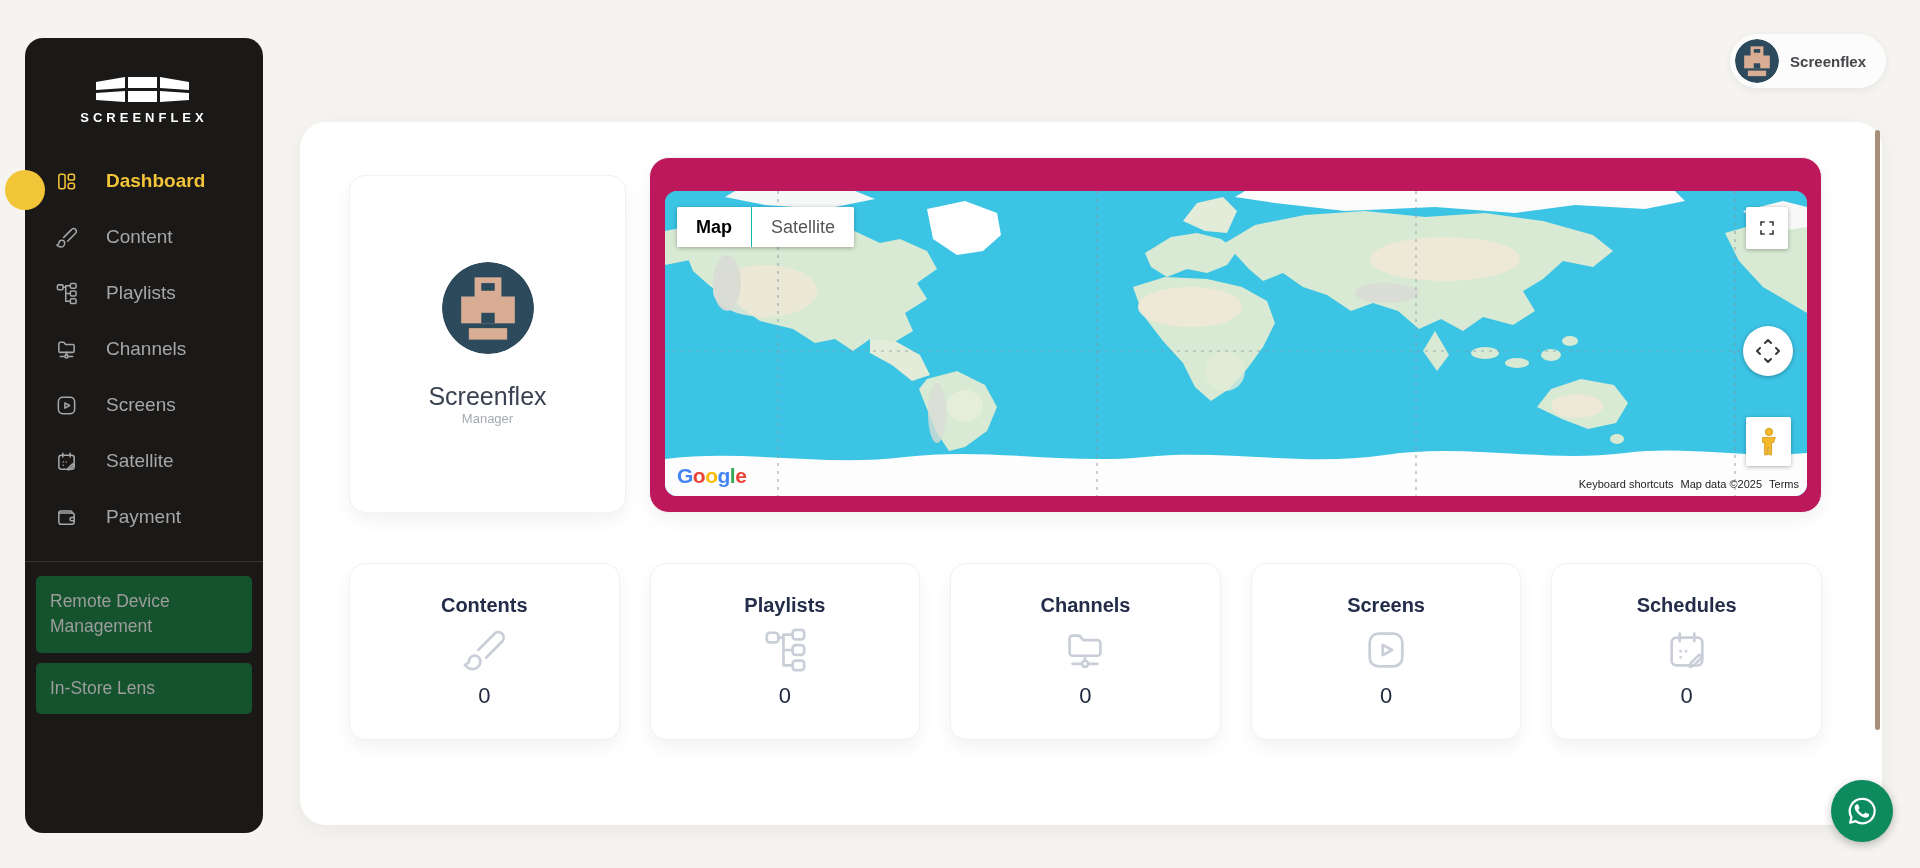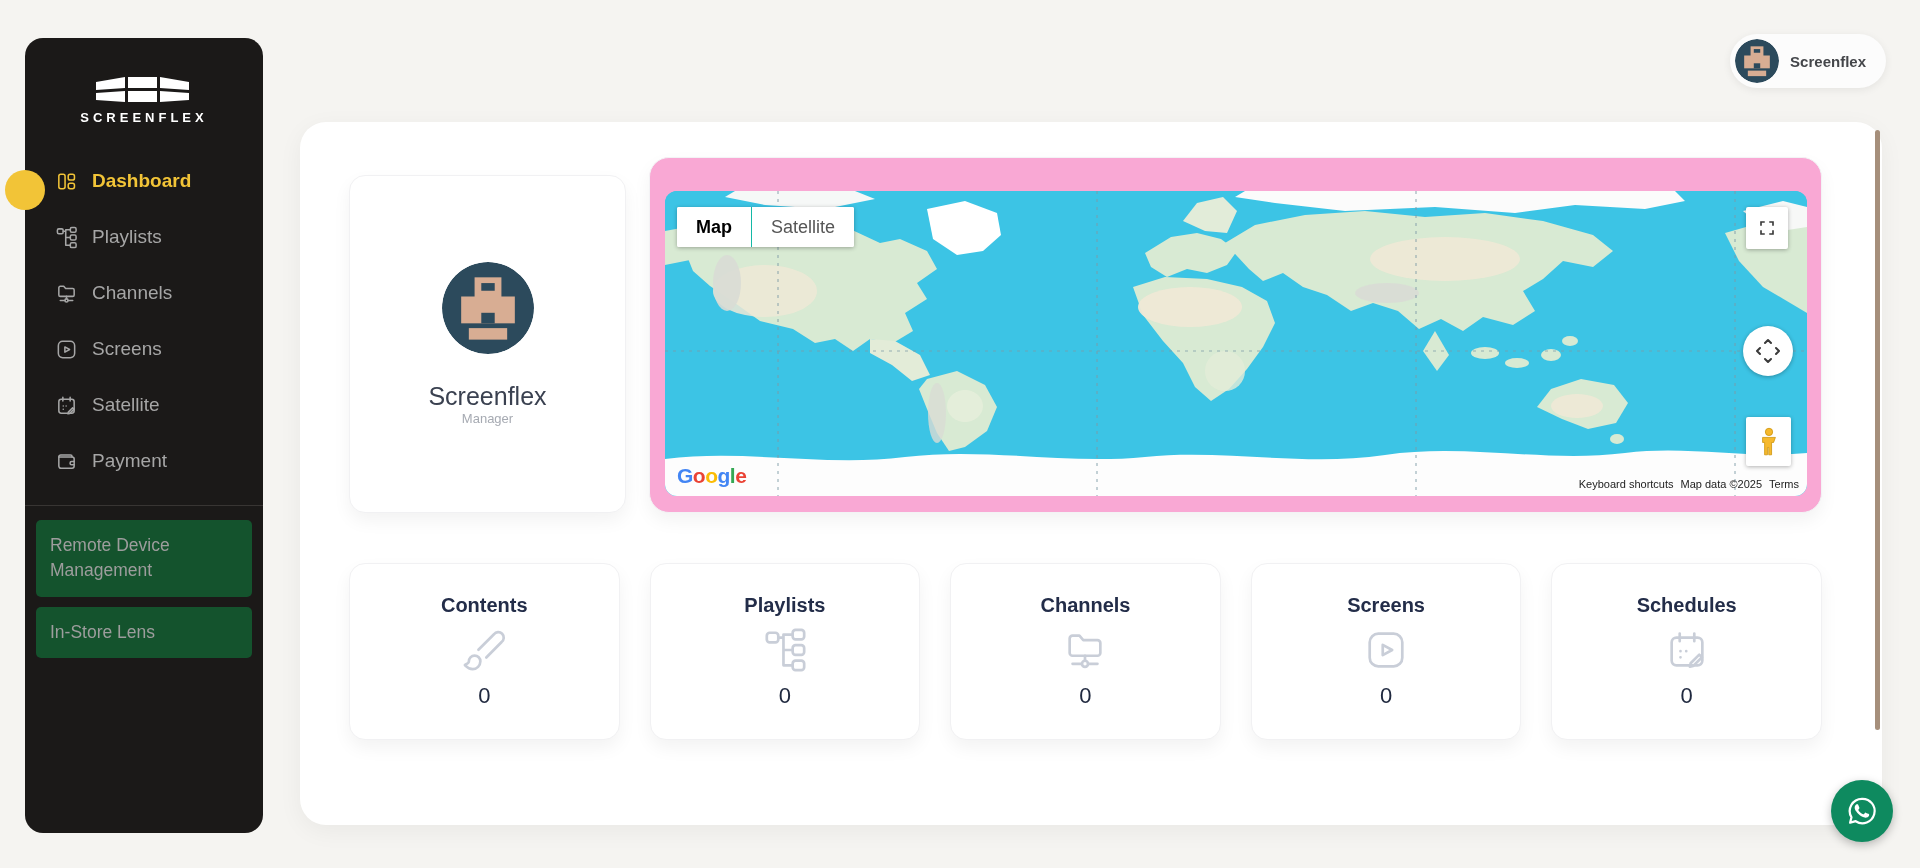--- a/index.html
+++ b/index.html
@@ -7,21 +7,21 @@
   body { font-family:"Liberation Sans", sans-serif; }
   .stage { position:relative; width:1920px; height:868px; background:#f5f4f1; overflow:hidden; }
 
   
   .sidebar { position:absolute; left:25px; top:38px; width:238px; height:795px;
     background:#1b1918; border-radius:18px; z-index:5; }
   .logo-wrap { padding-top:36px; display:flex; flex-direction:column; align-items:center; }
   .logo-wrap svg { width:96px; height:32px; }
   .logo-text { color:#ffffff; font-size:13px; letter-spacing:4px; font-weight:700; margin-top:4px; }
   .menu { margin-top:28px; }
-  .menu-item { position:relative; display:flex; align-items:center; gap:14px; height:56px;
+  .menu-item { position:relative; display:flex; align-items:center; gap:28px; height:56px;
     padding-left:30px; color:#a6a6a6; font-size:19px; cursor:pointer; }
   .menu-item svg { width:23px; height:23px; stroke:currentColor; fill:none;
     stroke-width:1.6; stroke-linecap:round; stroke-linejoin:round; flex:0 0 auto; }
   .menu-item.active { color:#f2c437; font-weight:700; }
   .active-notch { position:absolute; left:-20px; top:132px; width:40px; height:40px;
     border-radius:50%; background:#f2c437; }
   .side-divider { margin:16px 0 14px 0; border:0; border-top:1px solid #383533; }
   .module-box { margin:0 11px 10px 11px; background:#14532d; border-radius:5px;
     color:#9d9d9d; font-size:17.5px; padding:13px 10px 13px 14px; line-height:1.45; cursor:pointer; }
 
@@ -42,21 +42,21 @@
   .profile-card { position:absolute; left:49px; top:53px; width:277px; height:338px;
     background:#fff; border:1px solid #f1f1f3; border-radius:16px;
     box-shadow:0 8px 18px rgba(0,0,0,0.05); display:flex; flex-direction:column;
     align-items:center; justify-content:center; }
   .profile-card .avatar-big { width:92px; height:92px; border-radius:50%; overflow:hidden; }
   .profile-name { margin-top:28px; font-size:25px; color:#3a4150; }
   .profile-role { margin-top:0; font-size:13px; color:#a6aab2; }
 
   
   .map-card { position:absolute; left:349px; top:35px; width:1173px; height:356px;
-    background:#f9a8d4; border:1px solid #f3f3f5; border-radius:20px;
+    background:#be185d; border:1px solid #f3f3f5; border-radius:20px;
     box-shadow:0 8px 18px rgba(0,0,0,0.05); }
   .map-frame { position:absolute; left:15px; top:33px; width:1142px; height:305px;
     border-radius:12px; overflow:hidden; background:#3cc4e5; }
   .map-frame > svg.world { position:absolute; inset:0; width:100%; height:100%; cursor:grab; }
 
   .maptype { position:absolute; left:12px; top:16px; display:flex; height:40px;
     background:#fff; box-shadow:0 1px 4px rgba(0,0,0,0.3); border-radius:2px; overflow:hidden; }
   .maptype .mt-btn { display:flex; align-items:center; padding:0 19px; font-size:18px;
     color:#565656; cursor:pointer; background:#fff; border:none;
     font-family:"Liberation Sans", sans-serif; }
@@ -129,20 +129,27 @@
 
       <div class="menu-item active">
         <svg viewBox="0 0 24 24">
           <rect x="4" y="4.5" width="6.5" height="15" rx="2"></rect>
           <rect x="13.8" y="4.5" width="6.5" height="6" rx="2"></rect>
           <rect x="13.8" y="13.8" width="6.5" height="5.7" rx="2"></rect>
         </svg>
         <span>Dashboard</span>
       </div>
 
+      <div class="menu-item">
+        <svg viewBox="0 0 24 24">
+          <path d="M9.1 11.9l8.1-8.1a2.85 2.85 0 1 1 4 4l-8 8.1"></path>
+          <path d="M7.1 14.9a3 3 0 0 1 3 3c0 2.3-1.8 4.1-4 4.1-1.5 0-2.9-.9-4-2-.5-.5 2-.7 2-2a3 3 0 0 1 3-3.1z"></path>
+        </svg>
+        <span>Content</span>
+      </div>
 
       <div class="menu-item">
         <svg viewBox="0 0 24 24">
           <rect x="2.5" y="3" width="6" height="5" rx="1.5"></rect>
           <rect x="16" y="1.5" width="6" height="5" rx="1.5"></rect>
           <rect x="16" y="9.5" width="6" height="5" rx="1.5"></rect>
           <rect x="16" y="17.5" width="6" height="5" rx="1.5"></rect>
           <path d="M8.5 5.5h2.7M11.2 4v16M11.2 4h4.8M11.2 12h4.8M11.2 20h4.8"></path>
         </svg>
         <span>Playlists</span>

